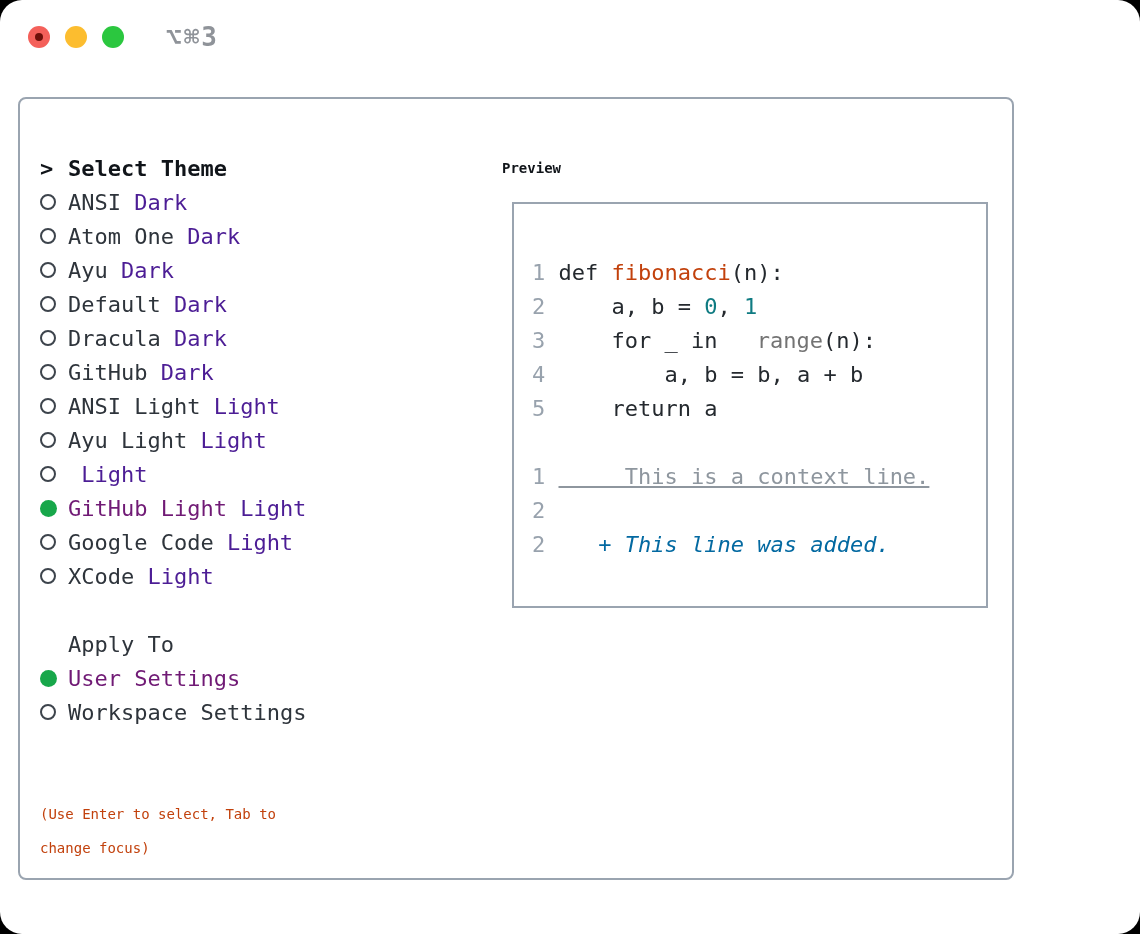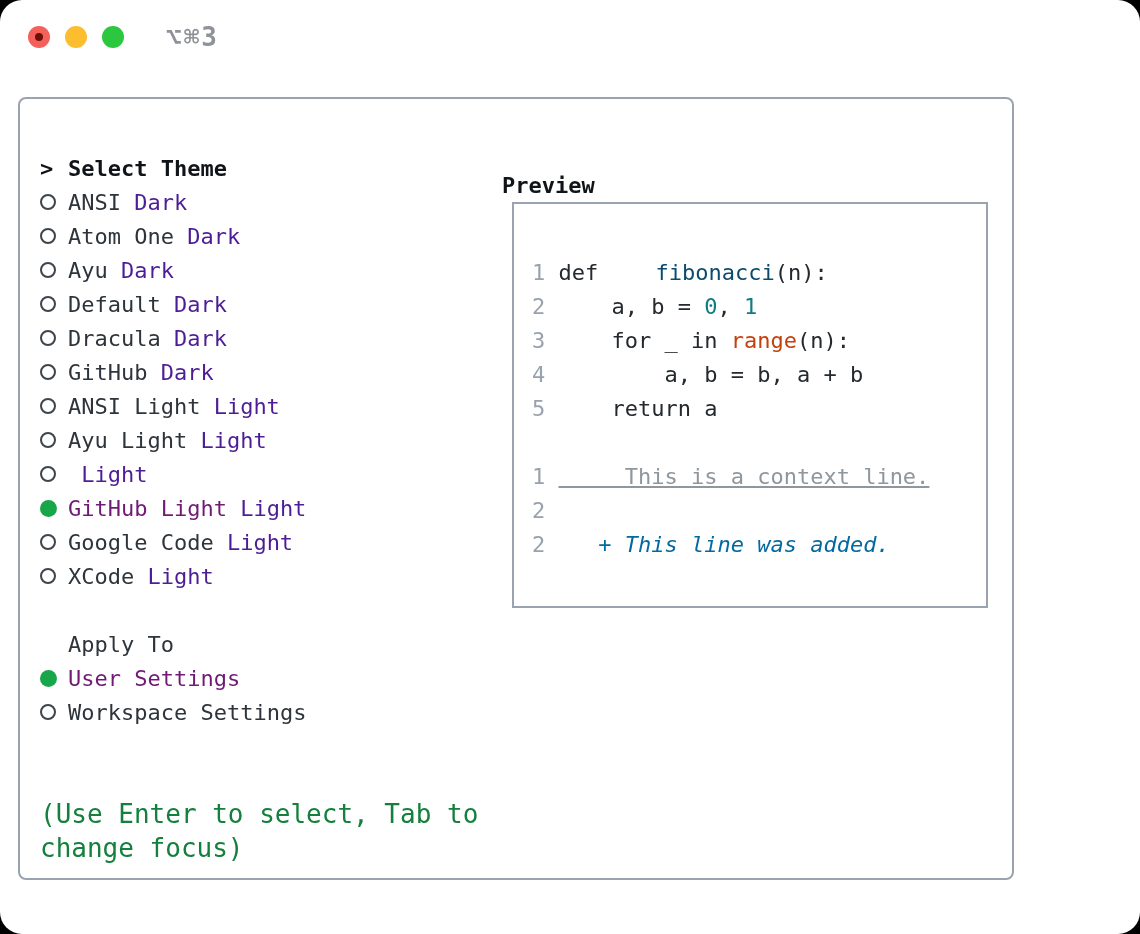--- a/index.html
+++ b/index.html
@@ -25,33 +25,33 @@
   .leftcol{position:absolute;left:20px;top:52px;}
   .row{height:34px;display:flex;align-items:center;font-size:22px;color:#2e343b;}
   .row.blank{pointer-events:none;}
   .marker{width:28px;flex:0 0 28px;display:flex;align-items:center;}
   .prompt{font-weight:bold;color:#101419;font-size:22px;}
   .ring{width:12px;height:12px;border:2.5px solid #3d444c;border-radius:50%;}
   .dot{width:17px;height:17px;background:#17a74a;border-radius:50%;}
   .hdr{font-weight:bold;color:#101419;}
   .suffix{color:#4c1d95;padding-left:0.6em;}
   .sel{color:#701a75;}
-  .hint{height:34px;display:flex;align-items:center;font-size:26px;color:#15803d;}
+  .hint{height:34px;display:flex;align-items:center;font-size:14px;color:#c2410c;}
   
   .preview-title{position:absolute;left:482px;top:52px;height:34px;display:flex;
-                 align-items:center;font-size:22px;font-weight:bold;color:#101419;margin-top:17px;}
+                 align-items:center;font-size:14px;font-weight:bold;color:#101419;}
   .preview-box{position:absolute;left:492px;top:103px;width:472px;height:402px;
                border:2px solid #9aa4b0;background:#fff;}
   .code{position:absolute;left:18px;top:51px;right:0;}
   .cline{height:34px;display:flex;align-items:center;font-size:22px;white-space:pre;}
   .tk-num{color:#98a2ad;}
   .tk-code{color:#24292e;}
-  .tk-func{color:#0c4a6e;margin-left:44px;}
+  .tk-func{color:#c2410c;}
   .tk-lit{color:#0f7b82;}
-  .tk-builtin{color:#c2410c;}
+  .tk-builtin{color:#737373;margin-left:26px;}
   .tk-ctx{color:#8e969e;text-decoration:underline;}
   .tk-del{color:#cd2c22;}
   .tk-add{color:#0369a1;font-style:italic;}
 </style>
 </head>
 <body>
 
 <div class="window">
 
   <div class="titlebar">

